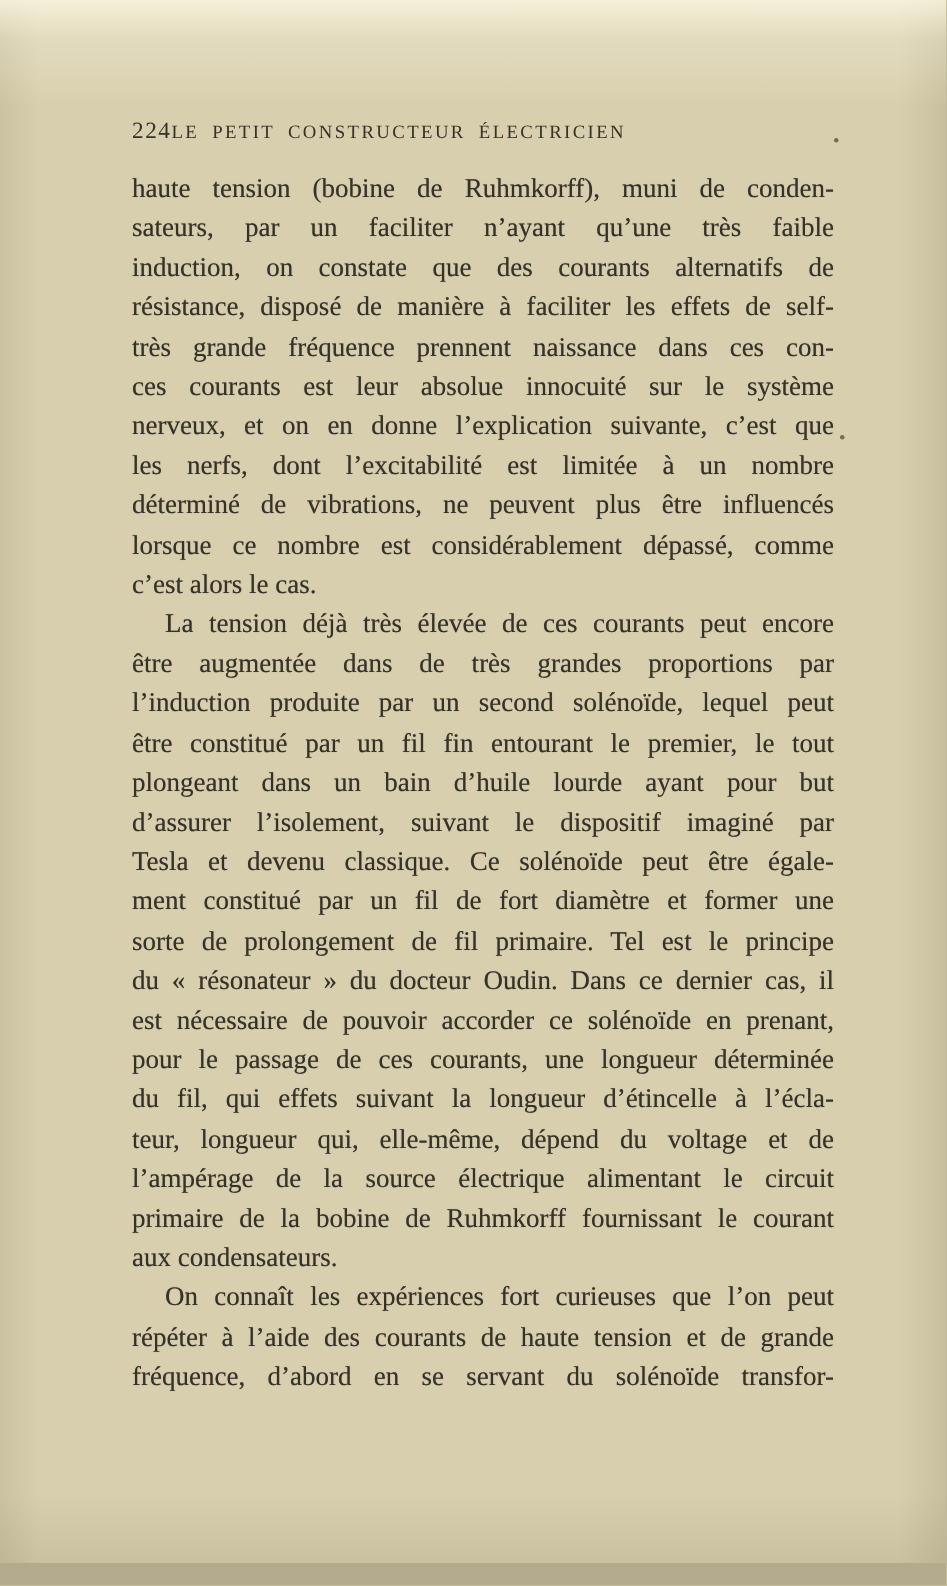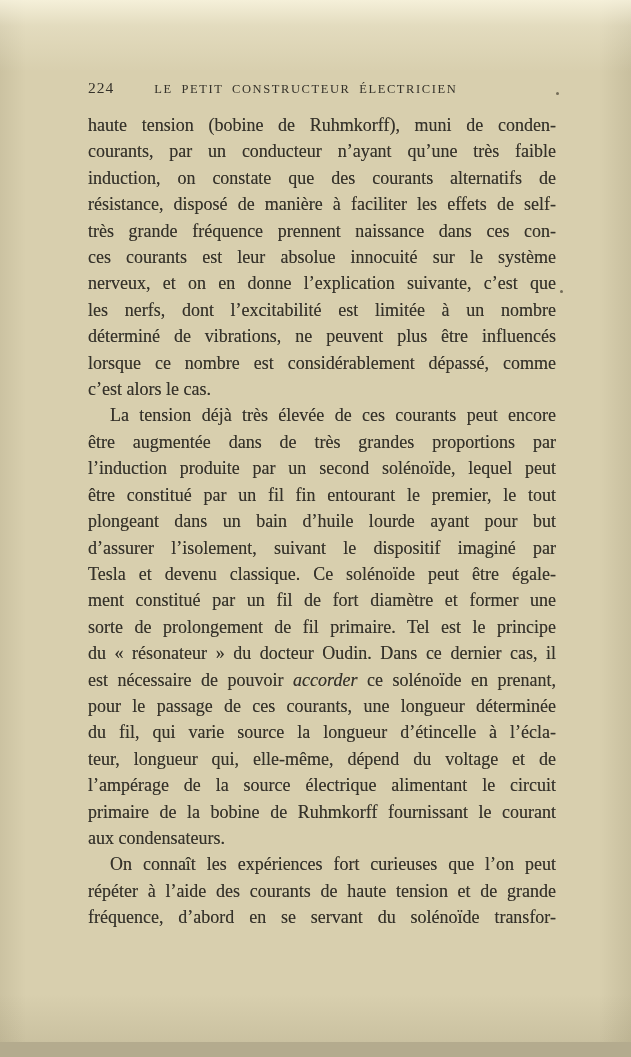--- a/index.html
+++ b/index.html
@@ -28,21 +28,20 @@
     left: 88px;
     right: 75px;
     display: flex;
     align-items: baseline;
   }
   .page-number {
     font-size: 15.5px;
     letter-spacing: 1px;
   }
   .running-title {
-    margin-left: 40px;
     font-size: 12.5px;
     letter-spacing: 1.6px;
     word-spacing: 4px;
     white-space: nowrap;
   }
   .page-body {
     position: absolute;
     top: 112px;
     left: 88px;
     width: 468px;
@@ -50,21 +49,21 @@
     line-height: 26.4px;
     text-shadow: 0 0 0.5px rgba(53, 50, 42, 0.55);
   }
   .paragraph { margin: 0; }
   .paragraph.indent .line:first-child { text-indent: 22px; }
   .line {
     text-align: justify;
     text-align-last: justify;
   }
   .line.last { text-align-last: left; }
-  .italic { font-style: italic; }
+  .italic { }
   .artifact {
     position: absolute;
     background: rgba(62, 57, 42, 0.65);
     border-radius: 50%;
   }
   .artifact.a1 { left: 556px; top: 92px;  width: 3px; height: 3px; }
   .artifact.a2 { left: 560px; top: 290px; width: 3px; height: 3px; }
 </style>
 </head>
 <body>
@@ -72,21 +71,21 @@
 <div class="page">
 
   <div class="header">
     <span class="page-number">224</span>
     <span class="running-title">LE PETIT CONSTRUCTEUR ÉLECTRICIEN</span>
   </div>
 
   <div class="page-body">
       <div class="paragraph">
         <div class="line">haute tension (bobine de Ruhmkorff), muni de conden-</div>
-        <div class="line">courants, par un conducteur n’ayant qu’une très faible</div>
+        <div class="line">sateurs, par un faciliter n’ayant qu’une très faible</div>
         <div class="line">induction, on constate que des courants alternatifs de</div>
         <div class="line">résistance, disposé de manière à faciliter les effets de self-</div>
         <div class="line">très grande fréquence prennent naissance dans ces con-</div>
         <div class="line">ces courants est leur absolue innocuité sur le système</div>
         <div class="line">nerveux, et on en donne l’explication suivante, c’est que</div>
         <div class="line">les nerfs, dont l’excitabilité est limitée à un nombre</div>
         <div class="line">déterminé de vibrations, ne peuvent plus être influencés</div>
         <div class="line">lorsque ce nombre est considérablement dépassé, comme</div>
         <div class="line last">c’est alors le cas.</div>
       </div>
@@ -96,21 +95,21 @@
         <div class="line">l’induction produite par un second solénoïde, lequel peut</div>
         <div class="line">être constitué par un fil fin entourant le premier, le tout</div>
         <div class="line">plongeant dans un bain d’huile lourde ayant pour but</div>
         <div class="line">d’assurer l’isolement, suivant le dispositif imaginé par</div>
         <div class="line">Tesla et devenu classique. Ce solénoïde peut être égale-</div>
         <div class="line">ment constitué par un fil de fort diamètre et former une</div>
         <div class="line">sorte de prolongement de fil primaire. Tel est le principe</div>
         <div class="line">du « résonateur » du docteur Oudin. Dans ce dernier cas, il</div>
         <div class="line"><span>est nécessaire de pouvoir </span><span class="italic">accorder</span><span> ce solénoïde en prenant,</span></div>
         <div class="line">pour le passage de ces courants, une longueur déterminée</div>
-        <div class="line">du fil, qui varie source la longueur d’étincelle à l’écla-</div>
+        <div class="line">du fil, qui effets suivant la longueur d’étincelle à l’écla-</div>
         <div class="line">teur, longueur qui, elle-même, dépend du voltage et de</div>
         <div class="line">l’ampérage de la source électrique alimentant le circuit</div>
         <div class="line">primaire de la bobine de Ruhmkorff fournissant le courant</div>
         <div class="line last">aux condensateurs.</div>
       </div>
       <div class="paragraph indent">
         <div class="line">On connaît les expériences fort curieuses que l’on peut</div>
         <div class="line">répéter à l’aide des courants de haute tension et de grande</div>
         <div class="line">fréquence, d’abord en se servant du solénoïde transfor-</div>
       </div>

